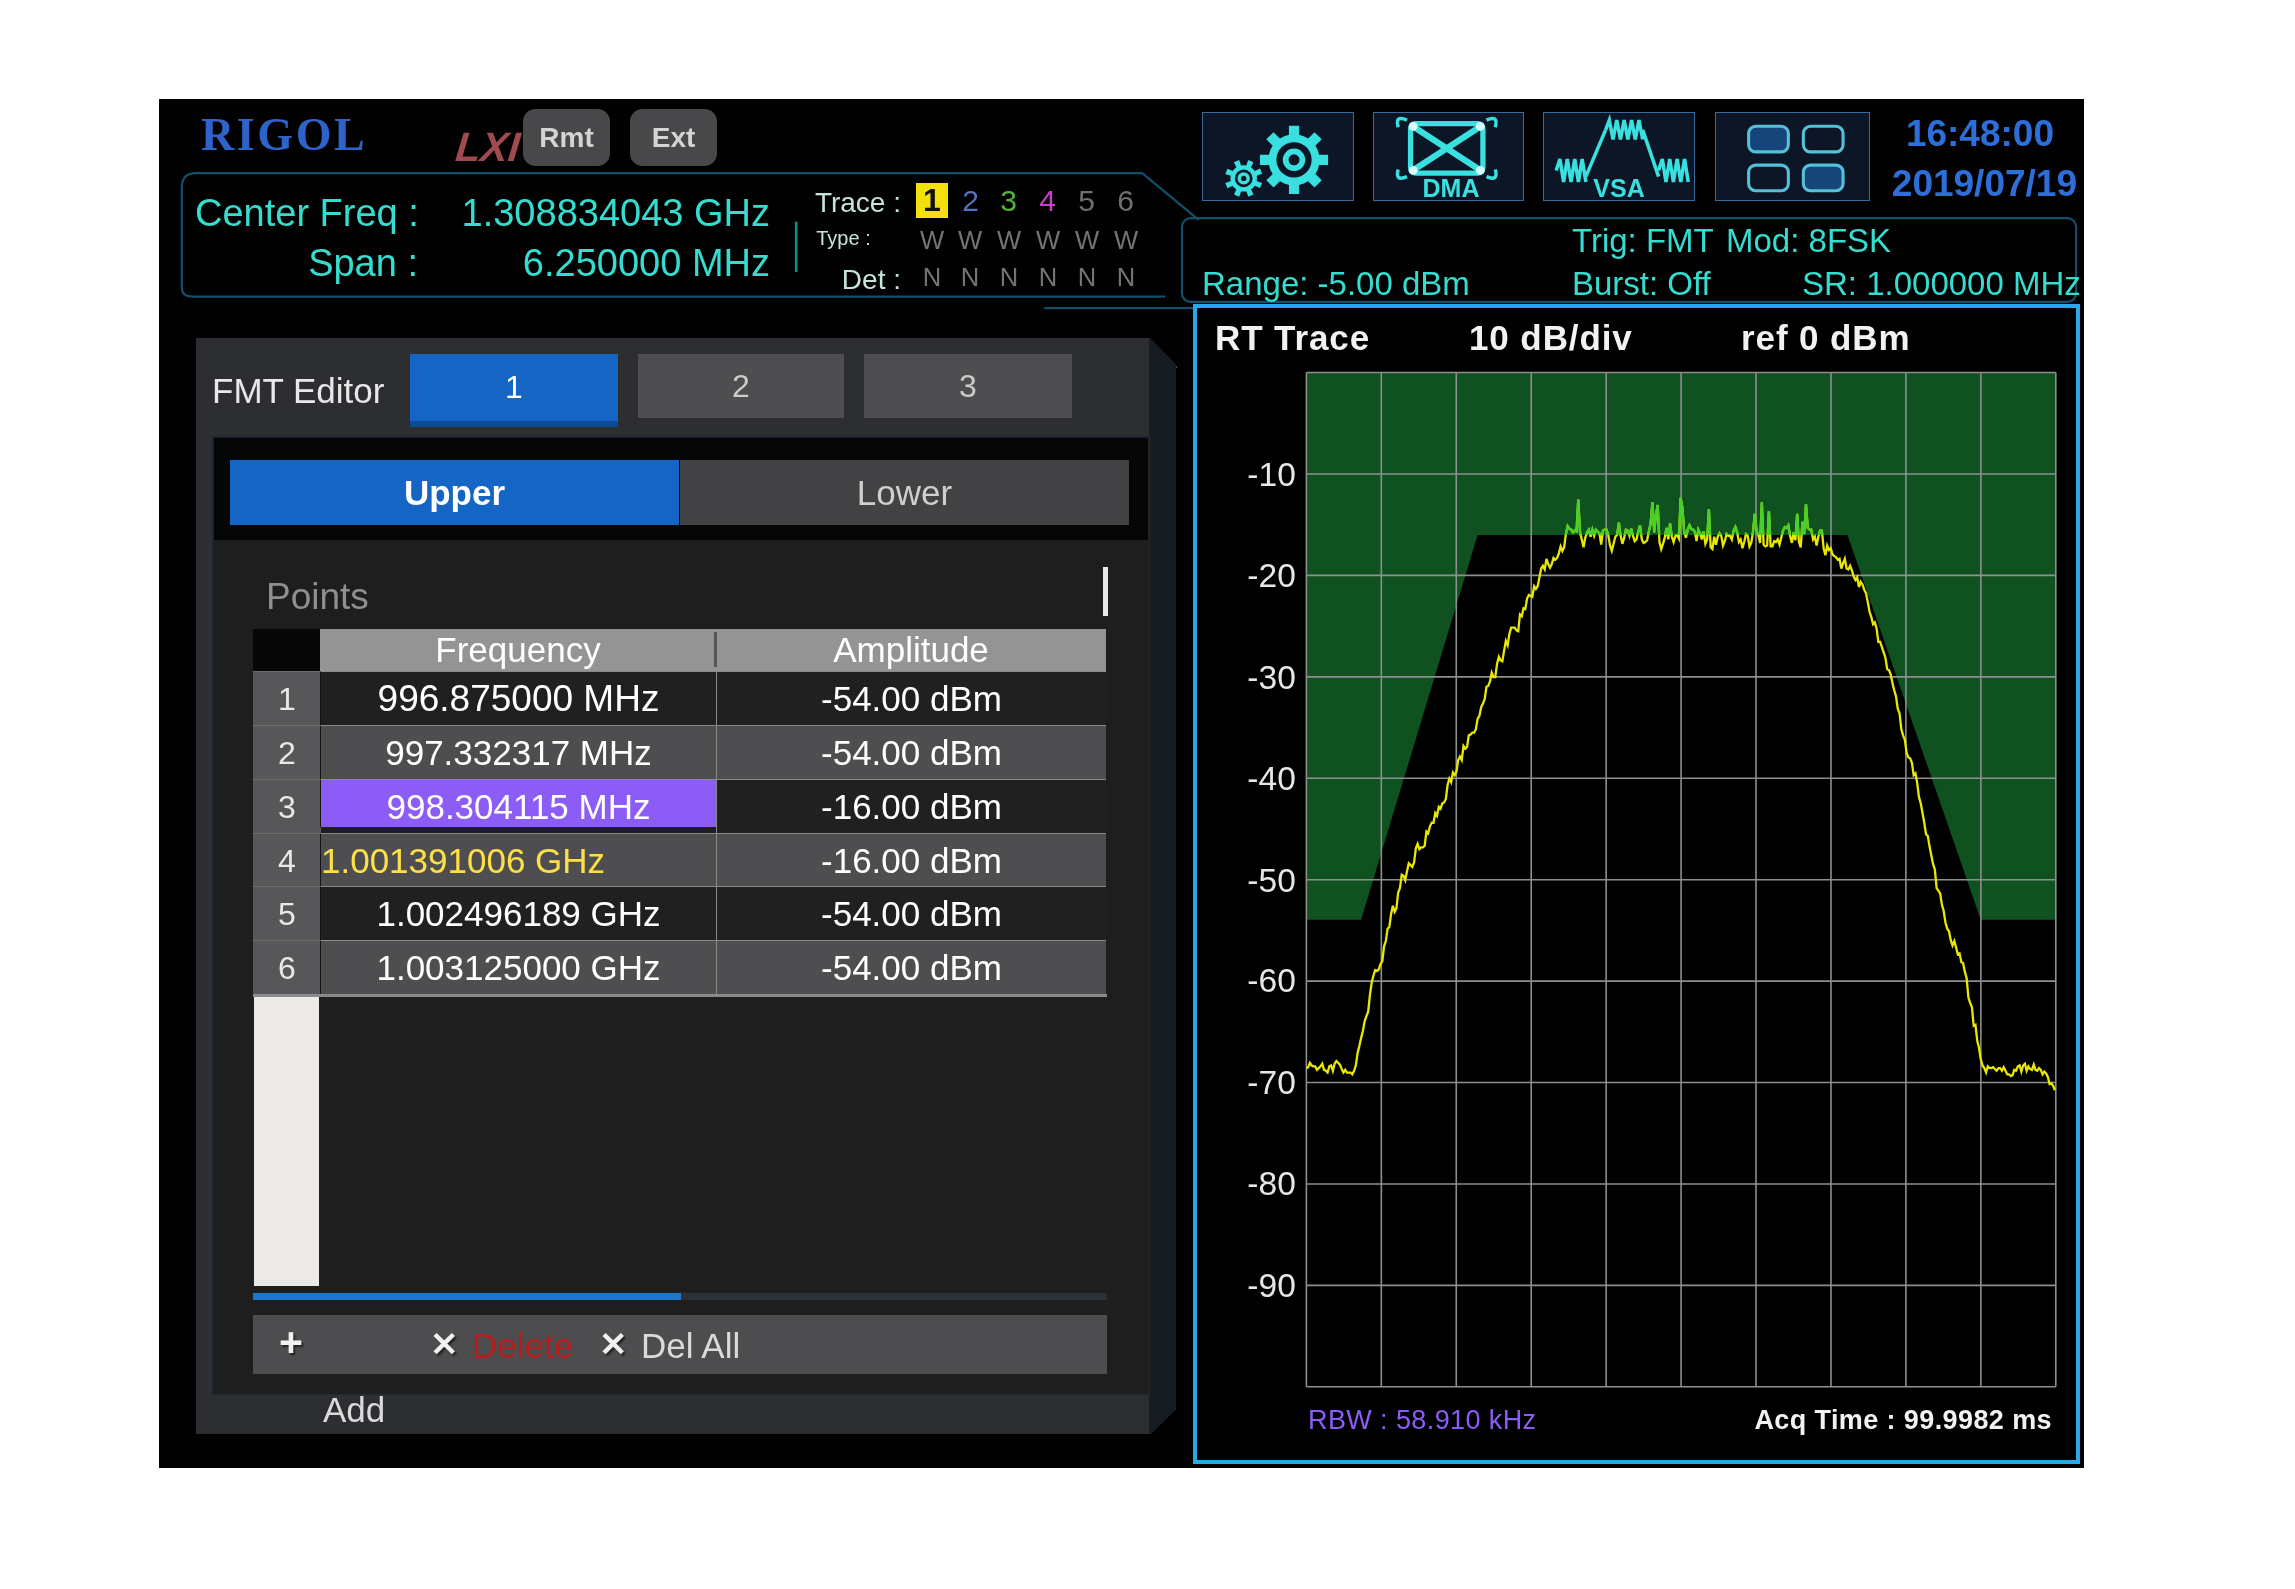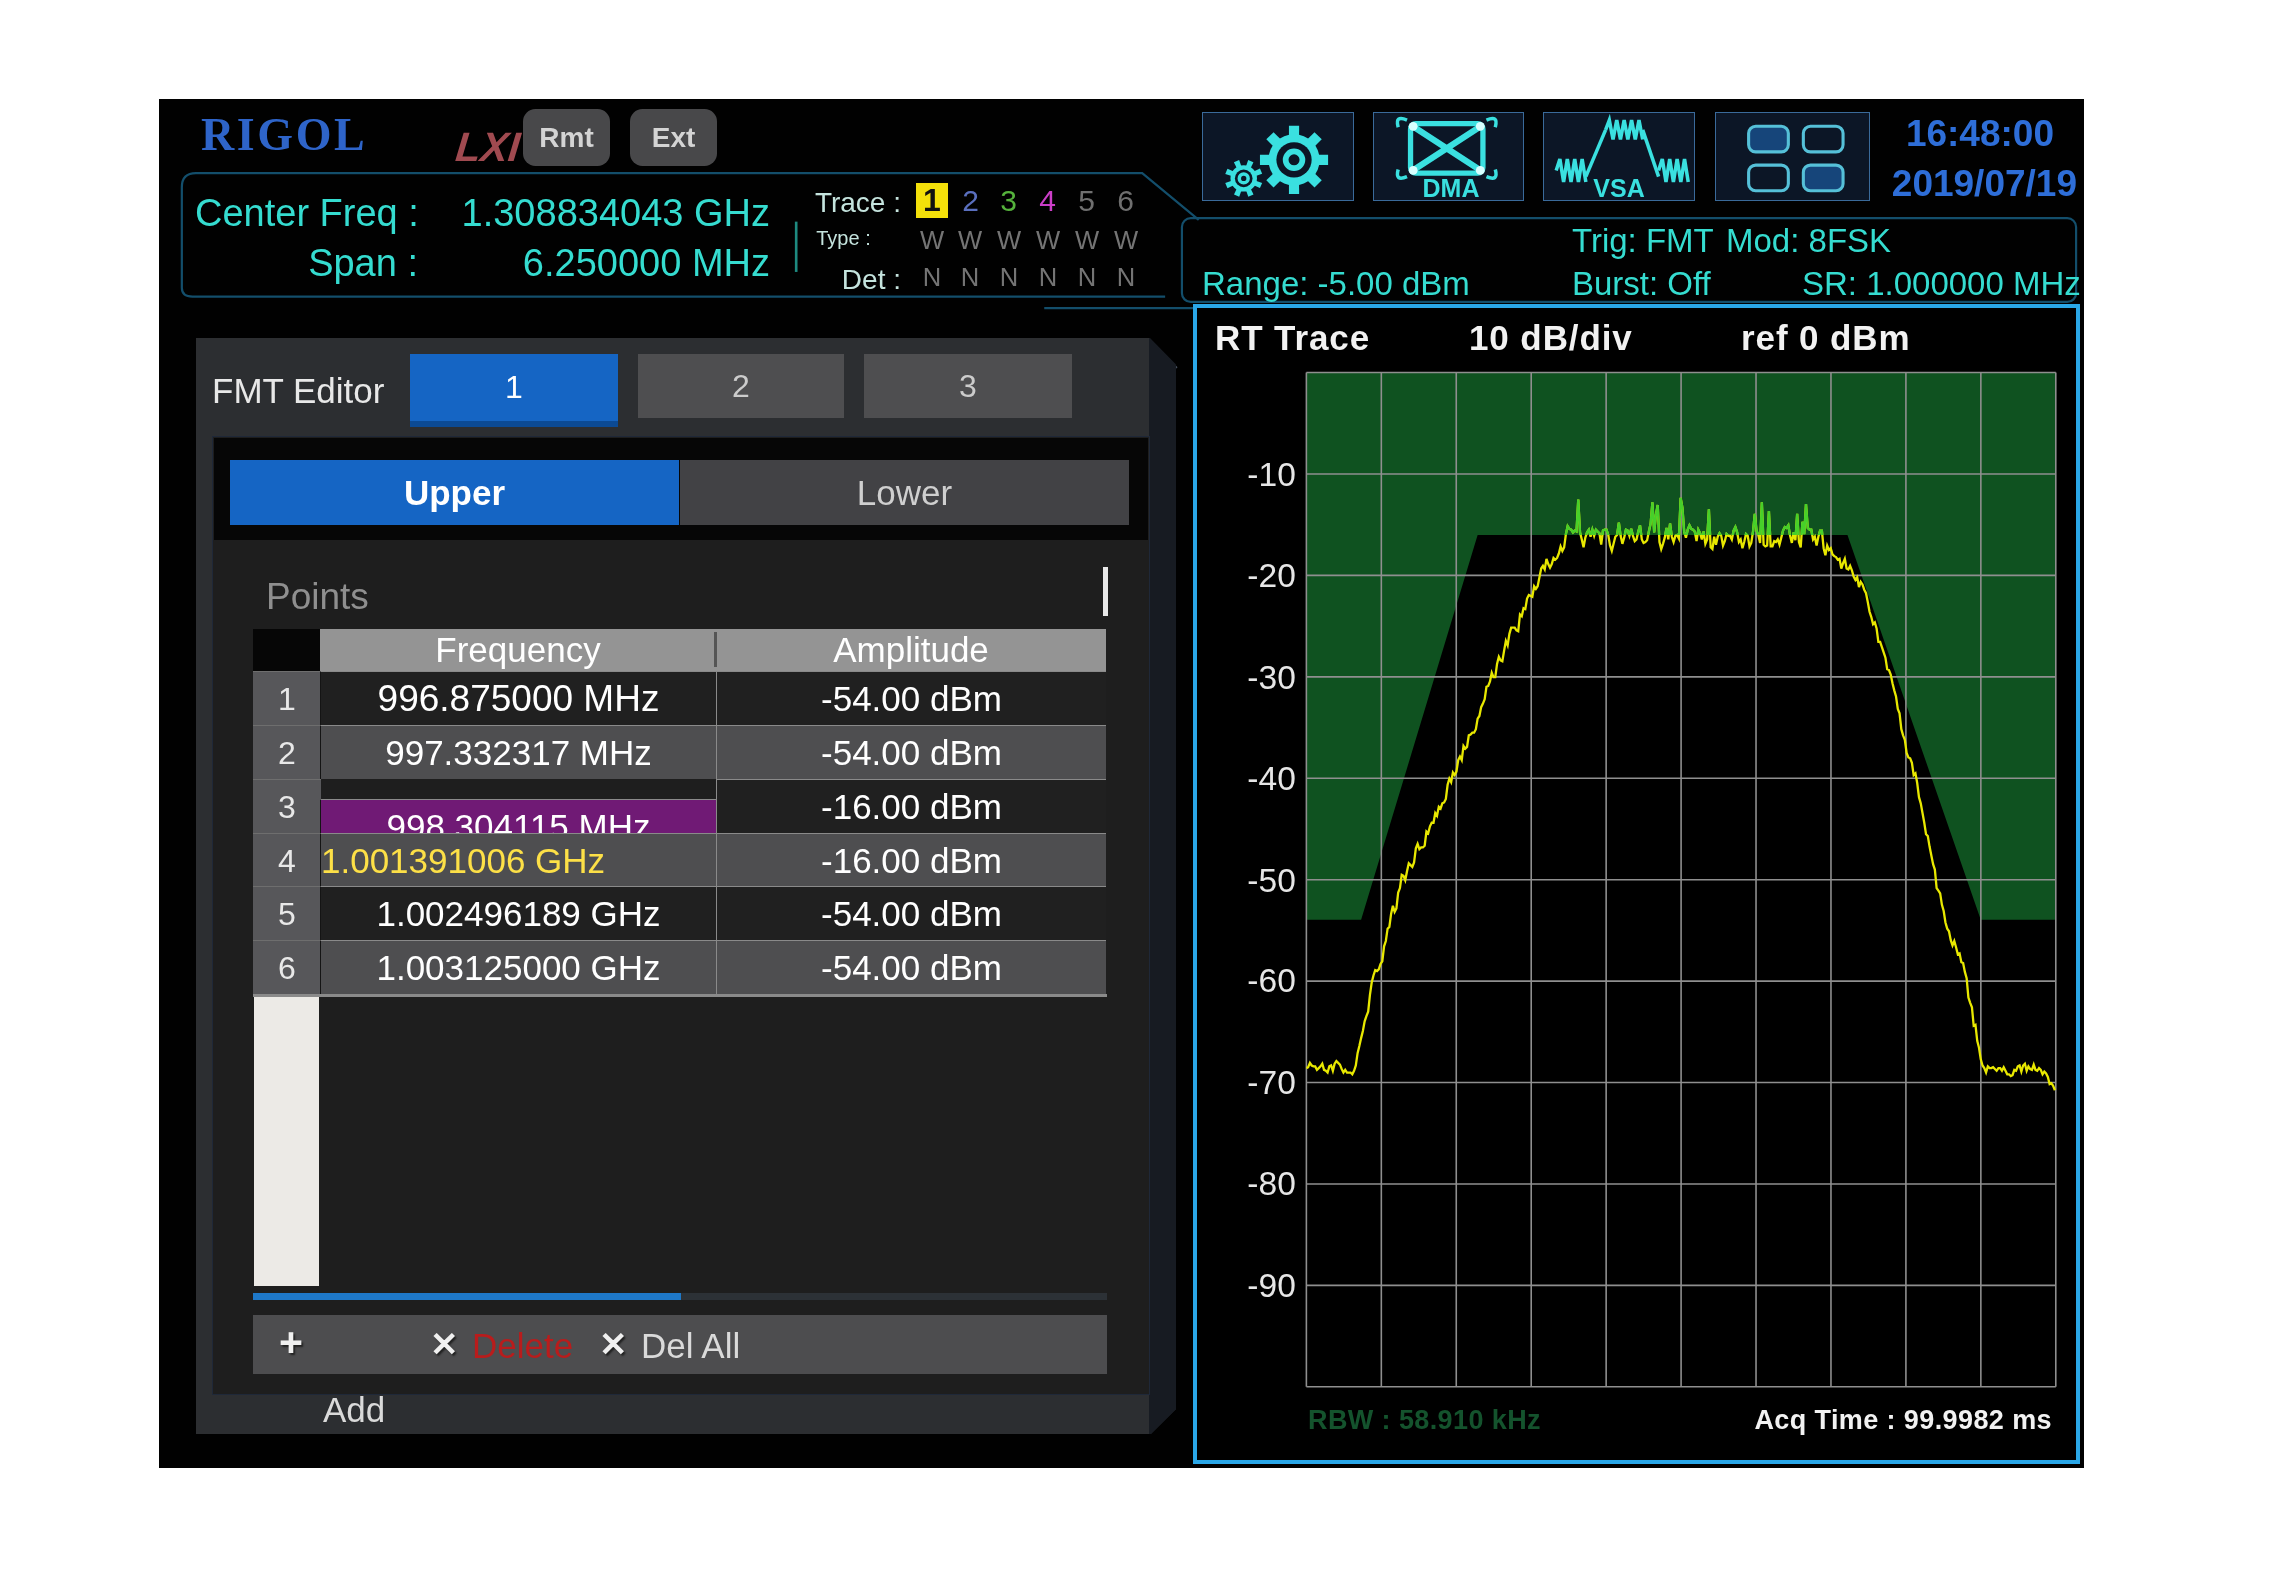--- a/index.html
+++ b/index.html
@@ -128,21 +128,21 @@
 <div class="abs" style="left:320px; top:629px; width:396px; height:42px; color:#fff; font-size:35px; text-align:center; line-height:42px;">Frequency</div>
 <div class="abs" style="left:716px; top:629px; width:390px; height:42px; color:#fff; font-size:35px; text-align:center; line-height:42px;">Amplitude</div>
 <div class="abs" style="left:714px; top:632px; width:2.6px; height:35px; background:#555;"></div>
 <div class="abs" style="left:253px; top:671px; width:68px; height:54px; background:#57575a; color:#e8e8e8; font-size:32px; text-align:center; line-height:54px; border-top:1.8px solid #6e6e6e;">1</div>
 <div class="abs" style="left:320px; top:671px; width:396px; height:54px; background:#202020; color:#fff; font-size:37px; text-align:center; line-height:54px; border-top:1.8px solid #8a8a8a; border-left:1.8px solid #141414;">996.875000 MHz</div>
 <div class="abs" style="left:716px; top:671px; width:390px; height:54px; background:#202020; color:#fff; font-size:35px; text-align:center; line-height:54px; border-top:1.8px solid #8a8a8a; border-left:1.8px solid #8a8a8a;">-54.00 dBm</div>
 <div class="abs" style="left:253px; top:725px; width:68px; height:54px; background:#57575a; color:#e8e8e8; font-size:32px; text-align:center; line-height:54px; border-top:1.8px solid #6e6e6e;">2</div>
 <div class="abs" style="left:320px; top:725px; width:396px; height:54px; background:#4e4e50; color:#fff; font-size:35px; text-align:center; line-height:54px; border-top:1.8px solid #8a8a8a; border-left:1.8px solid #141414;">997.332317 MHz</div>
 <div class="abs" style="left:716px; top:725px; width:390px; height:54px; background:#4e4e50; color:#fff; font-size:35px; text-align:center; line-height:54px; border-top:1.8px solid #8a8a8a; border-left:1.8px solid #8a8a8a;">-54.00 dBm</div>
 <div class="abs" style="left:253px; top:779px; width:68px; height:54px; background:#57575a; color:#e8e8e8; font-size:32px; text-align:center; line-height:54px; border-top:1.8px solid #6e6e6e;">3</div>
-<div class="abs" style="left:320px; top:779px; width:396px; height:48px; background:#701a75; color:#fff; font-size:35px; text-align:center; line-height:54px; border-top:1.8px solid #8a8a8a; border-left:1.8px solid #141414;margin-top:20px;">998.304115 MHz</div>
+<div class="abs" style="left:320px; top:779px; width:396px; height:48px; background:#8b5cf6; color:#fff; font-size:35px; text-align:center; line-height:54px; border-top:1.8px solid #8a8a8a; border-left:1.8px solid #141414;">998.304115 MHz</div>
 <div class="abs" style="left:716px; top:779px; width:390px; height:54px; background:#202020; color:#fff; font-size:35px; text-align:center; line-height:54px; border-top:1.8px solid #8a8a8a; border-left:1.8px solid #8a8a8a;">-16.00 dBm</div>
 <div class="abs" style="left:253px; top:833px; width:68px; height:54px; background:#57575a; color:#e8e8e8; font-size:32px; text-align:center; line-height:54px; border-top:1.8px solid #6e6e6e;">4</div>
 <div class="abs" style="left:320px; top:833px; width:396px; height:54px; background:#4e4e50; color:#fde047; font-size:35px; text-align:left; line-height:54px; border-top:1.8px solid #8a8a8a; border-left:1.8px solid #141414;">1.001391006 GHz</div>
 <div class="abs" style="left:716px; top:833px; width:390px; height:54px; background:#4e4e50; color:#fff; font-size:35px; text-align:center; line-height:54px; border-top:1.8px solid #8a8a8a; border-left:1.8px solid #8a8a8a;">-16.00 dBm</div>
 <div class="abs" style="left:253px; top:886px; width:68px; height:54px; background:#57575a; color:#e8e8e8; font-size:32px; text-align:center; line-height:54px; border-top:1.8px solid #6e6e6e;">5</div>
 <div class="abs" style="left:320px; top:886px; width:396px; height:54px; background:#202020; color:#fff; font-size:35px; text-align:center; line-height:54px; border-top:1.8px solid #8a8a8a; border-left:1.8px solid #141414;">1.002496189 GHz</div>
 <div class="abs" style="left:716px; top:886px; width:390px; height:54px; background:#202020; color:#fff; font-size:35px; text-align:center; line-height:54px; border-top:1.8px solid #8a8a8a; border-left:1.8px solid #8a8a8a;">-54.00 dBm</div>
 <div class="abs" style="left:253px; top:940px; width:68px; height:54px; background:#57575a; color:#e8e8e8; font-size:32px; text-align:center; line-height:54px; border-top:1.8px solid #6e6e6e;">6</div>
 <div class="abs" style="left:320px; top:940px; width:396px; height:54px; background:#4e4e50; color:#fff; font-size:35px; text-align:center; line-height:54px; border-top:1.8px solid #8a8a8a; border-left:1.8px solid #141414;">1.003125000 GHz</div>
 <div class="abs" style="left:716px; top:940px; width:390px; height:54px; background:#4e4e50; color:#fff; font-size:35px; text-align:center; line-height:54px; border-top:1.8px solid #8a8a8a; border-left:1.8px solid #8a8a8a;">-54.00 dBm</div>
@@ -174,15 +174,15 @@
     <text x="1468" y="1124" font-size="38" fill="#e6e6e6" text-anchor="end" font-family="Liberation Sans, sans-serif">-60</text>
     <text x="1468" y="1239" font-size="38" fill="#e6e6e6" text-anchor="end" font-family="Liberation Sans, sans-serif">-70</text>
     <text x="1468" y="1354" font-size="38" fill="#e6e6e6" text-anchor="end" font-family="Liberation Sans, sans-serif">-80</text>
     <text x="1468" y="1469" font-size="38" fill="#e6e6e6" text-anchor="end" font-family="Liberation Sans, sans-serif">-90</text>
     <clipPath id="gc">
       <rect x="1480" y="422" width="849" height="184"></rect>
     </clipPath>
     <polyline points="1480,1210 1482,1209 1484,1204 1486,1207 1488,1208 1490,1208 1492,1212 1494,1210 1496,1208 1498,1205 1500,1212 1502,1213 1504,1215 1506,1208 1508,1207 1510,1213 1512,1205 1514,1202 1516,1204 1518,1206 1520,1211 1522,1215 1524,1212 1526,1215 1528,1215 1530,1215 1532,1217 1534,1213 1536,1207 1538,1193 1540,1185 1542,1176 1544,1168 1546,1157 1548,1151 1550,1146 1552,1127 1554,1113 1556,1105 1558,1099 1560,1100 1562,1098 1564,1092 1566,1089 1568,1072 1570,1066 1572,1052 1574,1050 1576,1035 1578,1026 1580,1033 1582,1029 1584,1011 1586,1006 1588,991 1590,992 1592,997 1594,987 1596,978 1598,980 1600,982 1602,977 1604,961 1606,956 1608,962 1610,960 1612,960 1614,958 1616,942 1618,944 1620,936 1622,932 1624,932 1626,921 1628,924 1630,914 1632,916 1634,910 1636,909 1638,905 1640,889 1642,882 1644,886 1646,875 1648,878 1650,874 1652,861 1654,857 1656,861 1658,845 1660,848 1662,846 1664,833 1666,832 1668,830 1670,830 1672,826 1674,814 1676,811 1678,801 1680,797 1682,792 1684,778 1686,777 1688,772 1690,762 1692,767 1694,767 1696,752 1698,744 1700,748 1702,749 1704,737 1706,726 1708,731 1710,718 1712,711 1714,711 1716,711 1718,714 1720,715 1722,696 1724,698 1726,689 1728,690 1730,678 1732,674 1734,675 1736,676 1738,664 1740,667 1742,664 1744,654 1746,644 1748,641 1750,645 1752,633 1754,639 1756,643 1758,639 1760,632 1762,634 1764,632 1766,627 1768,619 1770,624 1772,620 1774,605 1776,596 1778,599 1780,600 1782,603 1784,601 1786,602 1788,566 1790,603 1792,611 1794,620 1796,609 1798,603 1800,600 1802,608 1804,600 1806,607 1808,600 1810,602 1812,604 1814,617 1816,601 1818,600 1820,600 1822,606 1824,618 1826,624 1828,616 1830,608 1832,606 1834,592 1836,607 1838,616 1840,609 1842,600 1844,601 1846,607 1848,599 1850,607 1852,613 1854,611 1856,602 1858,595 1860,611 1862,615 1864,614 1866,612 1868,602 1870,593 1872,569 1874,603 1876,583 1878,572 1880,614 1882,622 1884,616 1886,609 1888,598 1890,611 1892,593 1894,608 1896,614 1898,607 1900,606 1902,610 1904,564 1906,575 1908,602 1910,609 1912,600 1914,595 1916,599 1918,600 1920,602 1922,613 1924,600 1926,604 1928,611 1930,602 1932,616 1934,611 1936,577 1938,620 1940,622 1942,608 1944,617 1946,608 1948,604 1950,607 1952,618 1954,613 1956,605 1958,607 1960,607 1962,611 1964,601 1966,597 1968,603 1970,614 1972,611 1974,621 1976,614 1978,605 1980,607 1982,619 1984,615 1986,602 1988,582 1990,601 1992,606 1994,615 1996,569 1998,617 2000,619 2002,618 2004,579 2006,619 2008,619 2010,613 2012,614 2014,611 2016,617 2018,609 2020,601 2022,597 2024,598 2026,595 2028,607 2030,615 2032,603 2034,612 2036,582 2038,614 2040,620 2042,591 2044,605 2046,571 2048,598 2050,600 2052,600 2054,611 2056,608 2058,618 2060,608 2062,601 2064,601 2066,621 2068,629 2070,618 2072,623 2074,621 2076,628 2078,630 2080,631 2082,634 2084,633 2086,644 2088,638 2090,633 2092,644 2094,645 2096,641 2098,646 2100,653 2102,657 2104,654 2106,665 2108,659 2110,662 2112,668 2114,672 2116,682 2118,693 2120,699 2122,707 2124,705 2126,712 2128,727 2130,727 2132,733 2134,739 2136,745 2138,758 2140,759 2142,764 2144,774 2146,782 2148,789 2150,803 2152,808 2154,826 2156,833 2158,838 2160,853 2162,858 2164,859 2166,864 2168,878 2170,876 2172,887 2174,903 2176,910 2178,921 2180,932 2182,945 2184,947 2186,959 2188,969 2190,979 2192,985 2194,1006 2196,1009 2198,1012 2200,1025 2202,1032 2204,1045 2206,1052 2208,1055 2210,1065 2212,1071 2214,1066 2216,1073 2218,1081 2220,1080 2222,1090 2224,1091 2226,1101 2228,1108 2230,1130 2232,1136 2234,1141 2236,1162 2238,1161 2240,1179 2242,1187 2244,1200 2246,1207 2248,1210 2250,1215 2252,1208 2254,1210 2256,1210 2258,1209 2260,1211 2262,1213 2264,1210 2266,1210 2268,1213 2270,1209 2272,1213 2274,1217 2276,1217 2278,1219 2280,1218 2282,1212 2284,1213 2286,1208 2288,1207 2290,1214 2292,1207 2294,1205 2296,1213 2298,1208 2300,1211 2302,1212 2304,1206 2306,1212 2308,1213 2310,1210 2312,1212 2314,1217 2316,1214 2318,1216 2320,1220 2322,1228 2324,1227 2326,1230 2328,1235" fill="none" stroke="#e8e800" stroke-width="2.6"></polyline>
     <polyline points="1480,1210 1482,1209 1484,1204 1486,1207 1488,1208 1490,1208 1492,1212 1494,1210 1496,1208 1498,1205 1500,1212 1502,1213 1504,1215 1506,1208 1508,1207 1510,1213 1512,1205 1514,1202 1516,1204 1518,1206 1520,1211 1522,1215 1524,1212 1526,1215 1528,1215 1530,1215 1532,1217 1534,1213 1536,1207 1538,1193 1540,1185 1542,1176 1544,1168 1546,1157 1548,1151 1550,1146 1552,1127 1554,1113 1556,1105 1558,1099 1560,1100 1562,1098 1564,1092 1566,1089 1568,1072 1570,1066 1572,1052 1574,1050 1576,1035 1578,1026 1580,1033 1582,1029 1584,1011 1586,1006 1588,991 1590,992 1592,997 1594,987 1596,978 1598,980 1600,982 1602,977 1604,961 1606,956 1608,962 1610,960 1612,960 1614,958 1616,942 1618,944 1620,936 1622,932 1624,932 1626,921 1628,924 1630,914 1632,916 1634,910 1636,909 1638,905 1640,889 1642,882 1644,886 1646,875 1648,878 1650,874 1652,861 1654,857 1656,861 1658,845 1660,848 1662,846 1664,833 1666,832 1668,830 1670,830 1672,826 1674,814 1676,811 1678,801 1680,797 1682,792 1684,778 1686,777 1688,772 1690,762 1692,767 1694,767 1696,752 1698,744 1700,748 1702,749 1704,737 1706,726 1708,731 1710,718 1712,711 1714,711 1716,711 1718,714 1720,715 1722,696 1724,698 1726,689 1728,690 1730,678 1732,674 1734,675 1736,676 1738,664 1740,667 1742,664 1744,654 1746,644 1748,641 1750,645 1752,633 1754,639 1756,643 1758,639 1760,632 1762,634 1764,632 1766,627 1768,619 1770,624 1772,620 1774,605 1776,596 1778,599 1780,600 1782,603 1784,601 1786,602 1788,566 1790,603 1792,611 1794,620 1796,609 1798,603 1800,600 1802,608 1804,600 1806,607 1808,600 1810,602 1812,604 1814,617 1816,601 1818,600 1820,600 1822,606 1824,618 1826,624 1828,616 1830,608 1832,606 1834,592 1836,607 1838,616 1840,609 1842,600 1844,601 1846,607 1848,599 1850,607 1852,613 1854,611 1856,602 1858,595 1860,611 1862,615 1864,614 1866,612 1868,602 1870,593 1872,569 1874,603 1876,583 1878,572 1880,614 1882,622 1884,616 1886,609 1888,598 1890,611 1892,593 1894,608 1896,614 1898,607 1900,606 1902,610 1904,564 1906,575 1908,602 1910,609 1912,600 1914,595 1916,599 1918,600 1920,602 1922,613 1924,600 1926,604 1928,611 1930,602 1932,616 1934,611 1936,577 1938,620 1940,622 1942,608 1944,617 1946,608 1948,604 1950,607 1952,618 1954,613 1956,605 1958,607 1960,607 1962,611 1964,601 1966,597 1968,603 1970,614 1972,611 1974,621 1976,614 1978,605 1980,607 1982,619 1984,615 1986,602 1988,582 1990,601 1992,606 1994,615 1996,569 1998,617 2000,619 2002,618 2004,579 2006,619 2008,619 2010,613 2012,614 2014,611 2016,617 2018,609 2020,601 2022,597 2024,598 2026,595 2028,607 2030,615 2032,603 2034,612 2036,582 2038,614 2040,620 2042,591 2044,605 2046,571 2048,598 2050,600 2052,600 2054,611 2056,608 2058,618 2060,608 2062,601 2064,601 2066,621 2068,629 2070,618 2072,623 2074,621 2076,628 2078,630 2080,631 2082,634 2084,633 2086,644 2088,638 2090,633 2092,644 2094,645 2096,641 2098,646 2100,653 2102,657 2104,654 2106,665 2108,659 2110,662 2112,668 2114,672 2116,682 2118,693 2120,699 2122,707 2124,705 2126,712 2128,727 2130,727 2132,733 2134,739 2136,745 2138,758 2140,759 2142,764 2144,774 2146,782 2148,789 2150,803 2152,808 2154,826 2156,833 2158,838 2160,853 2162,858 2164,859 2166,864 2168,878 2170,876 2172,887 2174,903 2176,910 2178,921 2180,932 2182,945 2184,947 2186,959 2188,969 2190,979 2192,985 2194,1006 2196,1009 2198,1012 2200,1025 2202,1032 2204,1045 2206,1052 2208,1055 2210,1065 2212,1071 2214,1066 2216,1073 2218,1081 2220,1080 2222,1090 2224,1091 2226,1101 2228,1108 2230,1130 2232,1136 2234,1141 2236,1162 2238,1161 2240,1179 2242,1187 2244,1200 2246,1207 2248,1210 2250,1215 2252,1208 2254,1210 2256,1210 2258,1209 2260,1211 2262,1213 2264,1210 2266,1210 2268,1213 2270,1209 2272,1213 2274,1217 2276,1217 2278,1219 2280,1218 2282,1212 2284,1213 2286,1208 2288,1207 2290,1214 2292,1207 2294,1205 2296,1213 2298,1208 2300,1211 2302,1212 2304,1206 2306,1212 2308,1213 2310,1210 2312,1212 2314,1217 2316,1214 2318,1216 2320,1220 2322,1228 2324,1227 2326,1230 2328,1235" fill="none" stroke="#46d02a" stroke-width="2.6" clip-path="url(#gc)"></polyline>
   </svg>
-<div class="abs" style="left:1308px; top:1405px; font-size:27px; font-weight:bold; letter-spacing:0.4px; color:#14532d;">RBW : 58.910 kHz</div>
+<div class="abs" style="left:1308px; top:1405px; font-size:27px; font-weight:normal; letter-spacing:0.4px; color:#8b5cf6;">RBW : 58.910 kHz</div>
 <div class="abs" style="right:243px; top:1405px; white-space:nowrap; font-size:27px; font-weight:bold; letter-spacing:0.4px; color:#f2f2f2;">Acq Time : 99.9982 ms</div>
 
 
 </body></html>

